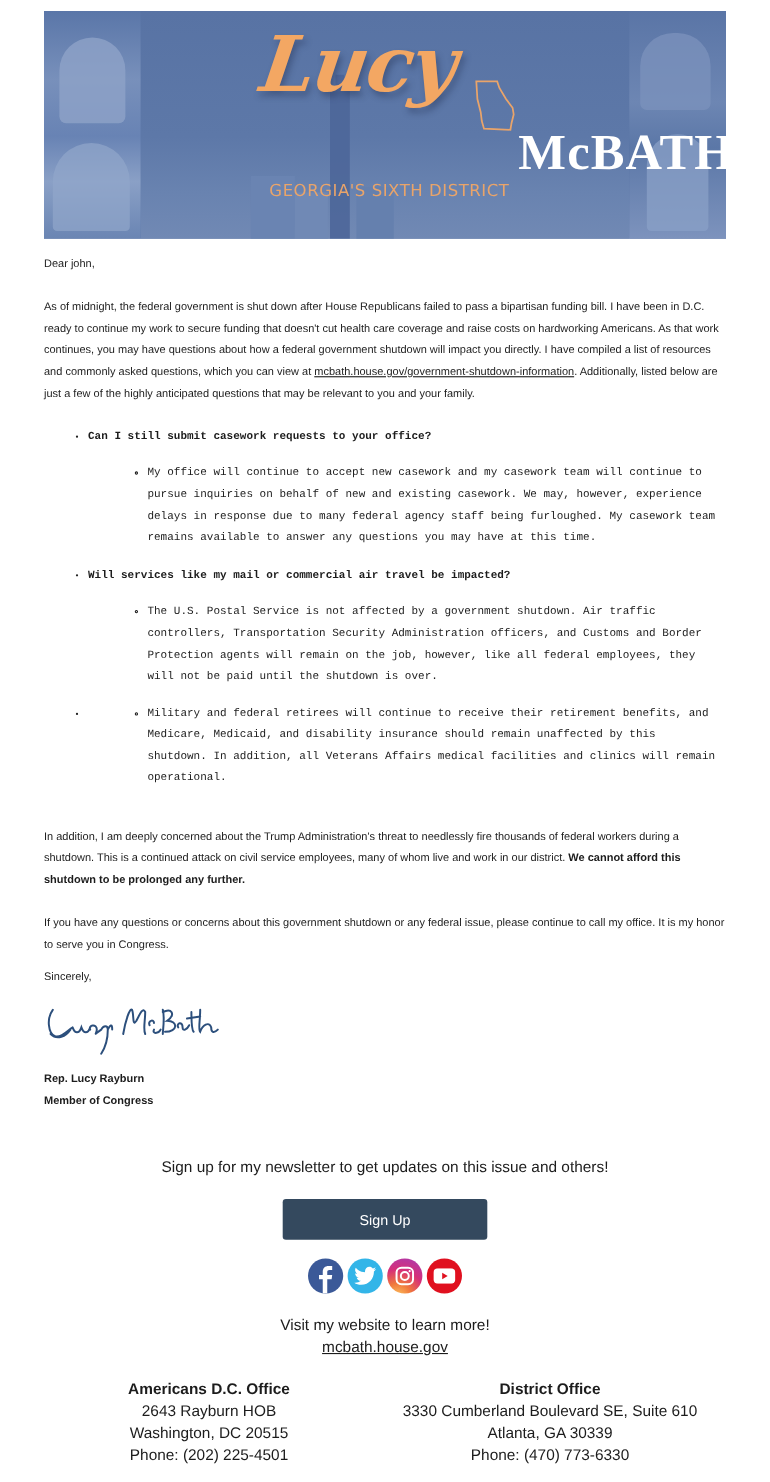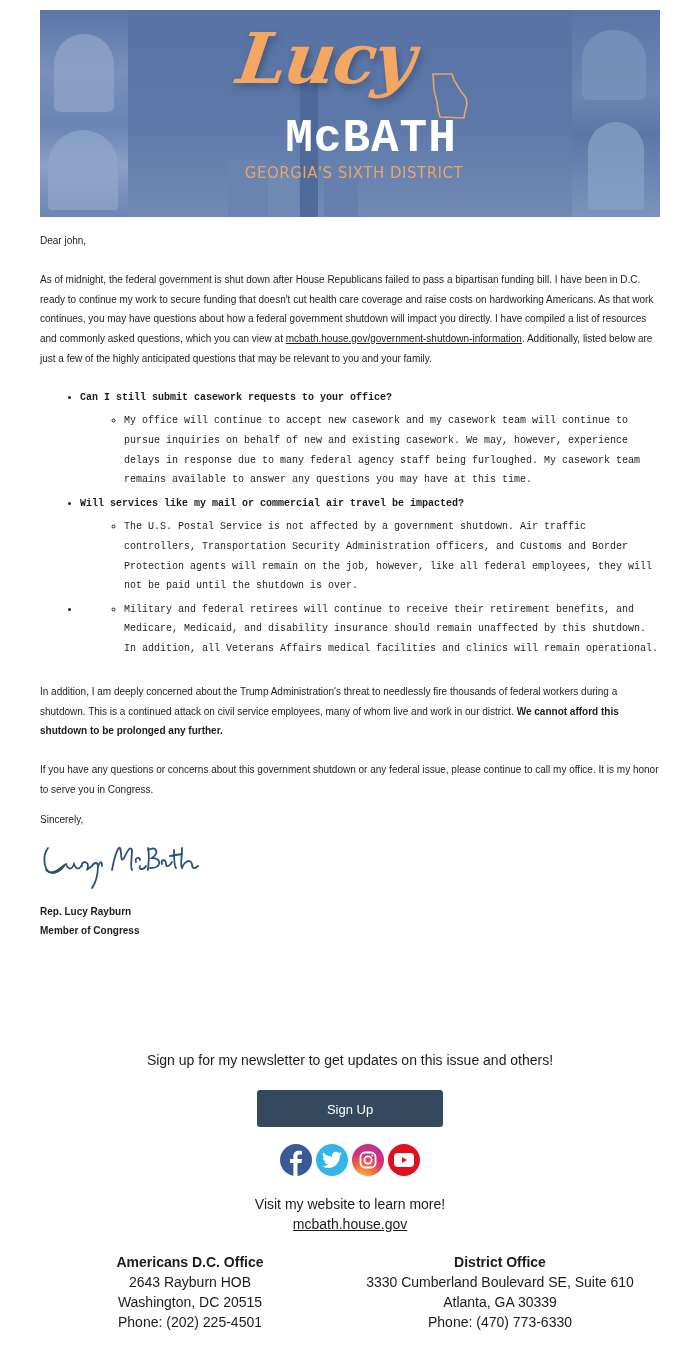--- a/index.html
+++ b/index.html
@@ -14,30 +14,30 @@
   .banner .side-right .p2 { position: absolute; left: 16px; top: 112px; width: 56px; height: 88px; background: #8aa0c7; border-radius: 28px 28px 4px 4px; opacity: .75; }
   .banner .city { position: absolute; left: 88px; top: 0; width: 444px; height: 207px; background: linear-gradient(180deg,#5873a4 0%,#5d78a8 55%,#6983b0 80%,#7189b4 100%); }
   .banner .tower { position: absolute; left: 172px; top: 72px; width: 18px; height: 135px; background: #4d6799; opacity: .9; }
   .banner .tower:before { content: ""; position: absolute; left: 5px; top: -14px; width: 8px; height: 16px; background: #4d6799; }
   .banner .bldg1 { position: absolute; left: 100px; top: 150px; width: 40px; height: 57px; background: #6a84b2; }
   .banner .bldg2 { position: absolute; left: 140px; top: 165px; width: 30px; height: 42px; background: #7089b5; }
   .banner .bldg3 { position: absolute; left: 196px; top: 160px; width: 34px; height: 47px; background: #6580ae; }
   .logo { position: absolute; left: 0; top: 0; width: 620px; height: 207px; }
   .logo .script { position: absolute; left: 198px; top: 14px; font-family: "DejaVu Serif", serif; font-style: italic; font-weight: bold; font-size: 70px; color: #f3a763; letter-spacing: -2px; text-shadow: 3px 4px 6px rgba(40,55,90,.45); transform: skewX(-8deg); line-height: 1; }
   .logo .ga { position: absolute; left: 390px; top: 62px; width: 40px; height: 48px; }
-  .logo .mcbath { position: absolute; left: 0; width: 620px; top: 106px; text-align: center; font-family: Liberation Mono, monospace; font-weight: bold; font-size: 46px; color: #ffffff; letter-spacing: 1px; line-height: 1; padding-left: 21px; }
+  .logo .mcbath { position: absolute; left: 0; width: 620px; top: 106px; text-align: right; font-family: Liberation Serif, serif; font-weight: bold; font-size: 46px; color: #ffffff; letter-spacing: 1px; line-height: 1; padding-left: 8px; }
   .logo .district { position: absolute; left: 0; width: 620px; top: 154px; text-align: center; font-family: "DejaVu Sans", sans-serif; font-size: 15px; color: #e9a46a; letter-spacing: 0.5px; padding-left: 4px; }
 
   .letter { position: absolute; left: 40px; top: 231px; width: 625px; font-size: 10px; line-height: 19.6px; color: #1c1c1c; }
   .letter p { margin: 0; }
   .gap { height: 19.6px; }
   .letter a { color: #1c1c1c; text-decoration: underline; }
   ul.q { margin: 0; padding-left: 40px; list-style: disc; font-family: Liberation Mono, monospace; }
   ul.q > li { font-weight: bold; }
-  ul.a { margin: 4px; padding-left: 40px; list-style: circle; font-weight: normal; }
+  ul.a { margin: 14px; padding-left: 40px; list-style: circle; font-weight: normal; }
   ul.a li { font-weight: normal; }
   .sig-img { margin-top: 6px; height: 60px; }
   .sig-name { font-weight: bold; margin-top: 10px; }
 
   .footer { position: absolute; left: 40px; top: 1050px; width: 620px; text-align: center; font-size: 14px; line-height: 20px; color: #1c1c1c; }
   .btn { display: block; margin: 20px auto 0; width: 186px; height: 37px; line-height: 37px; background: #34495e; color: #ffffff; border-radius: 3px; font-size: 13px; border: none; font-family: "Liberation Sans", sans-serif; cursor: pointer; }
   .socials { margin-top: 17px; display: flex; justify-content: center; gap: 4px; }
   .socials span { width: 32px; height: 32px; border-radius: 50%; display: inline-flex; align-items: center; justify-content: center; }
   .s-fb { background: #3b5998; }
   .s-tw { background: #1da1f2; background: #33b5e8; }

